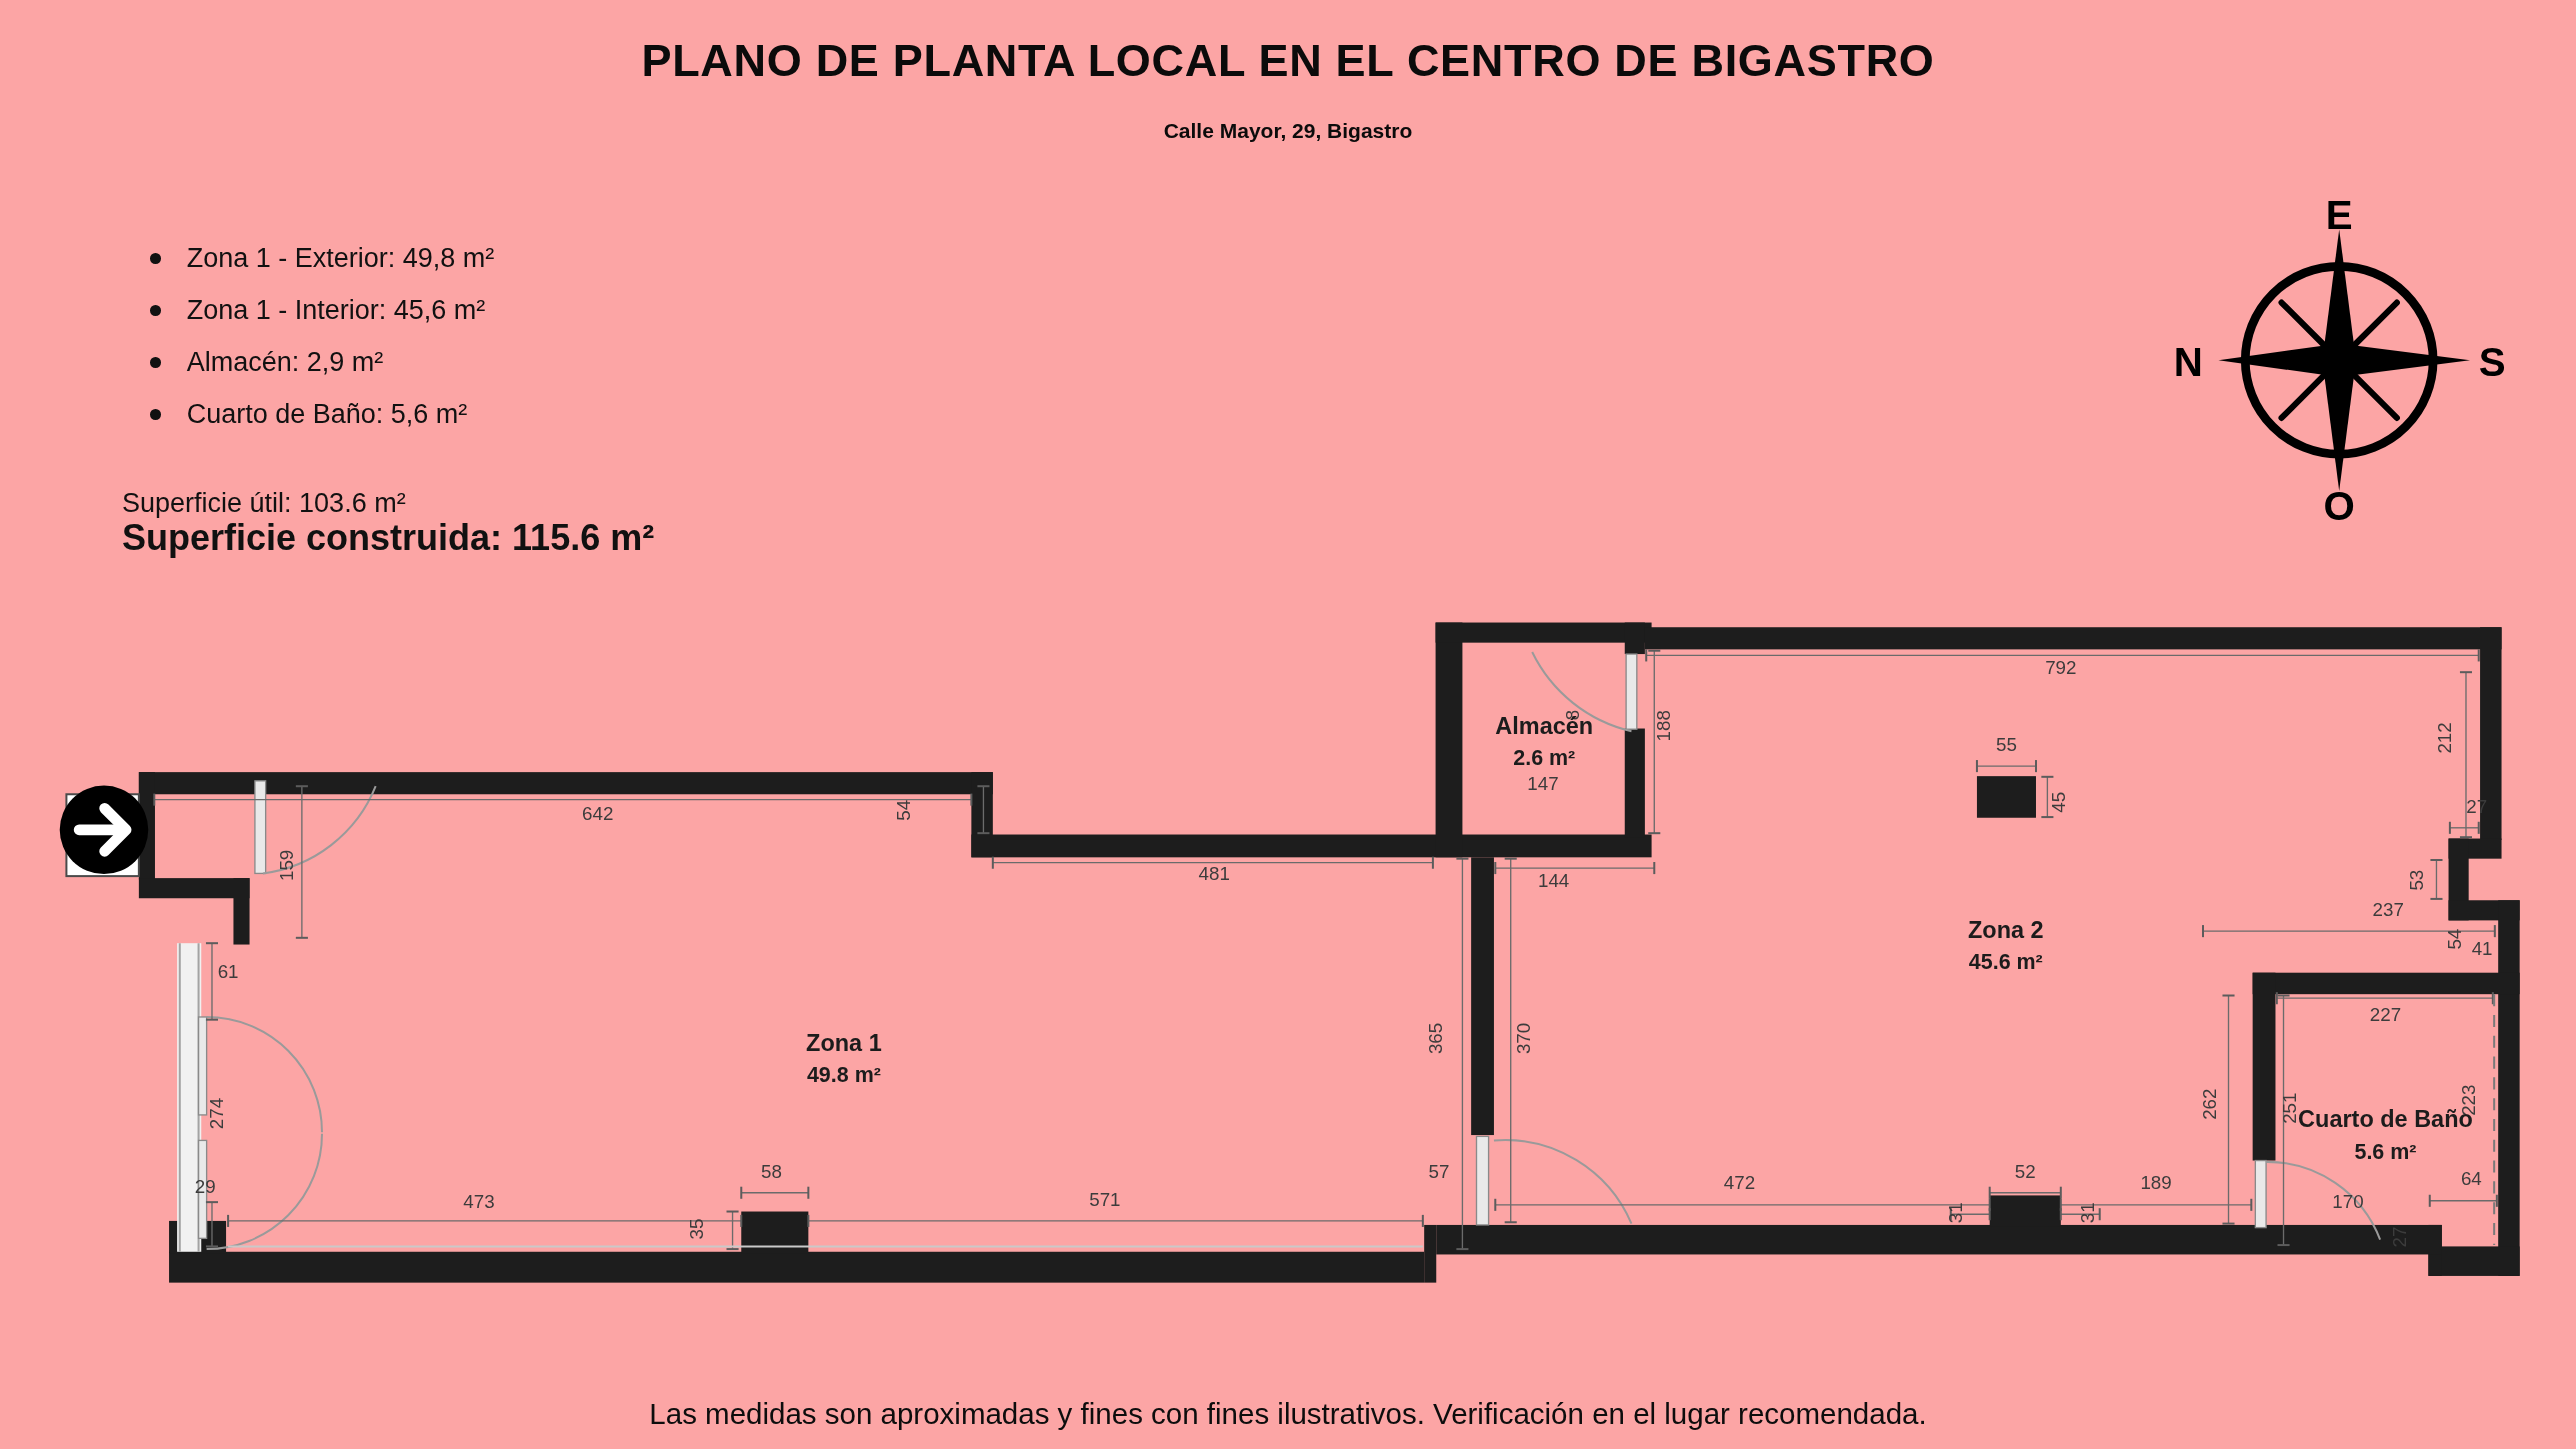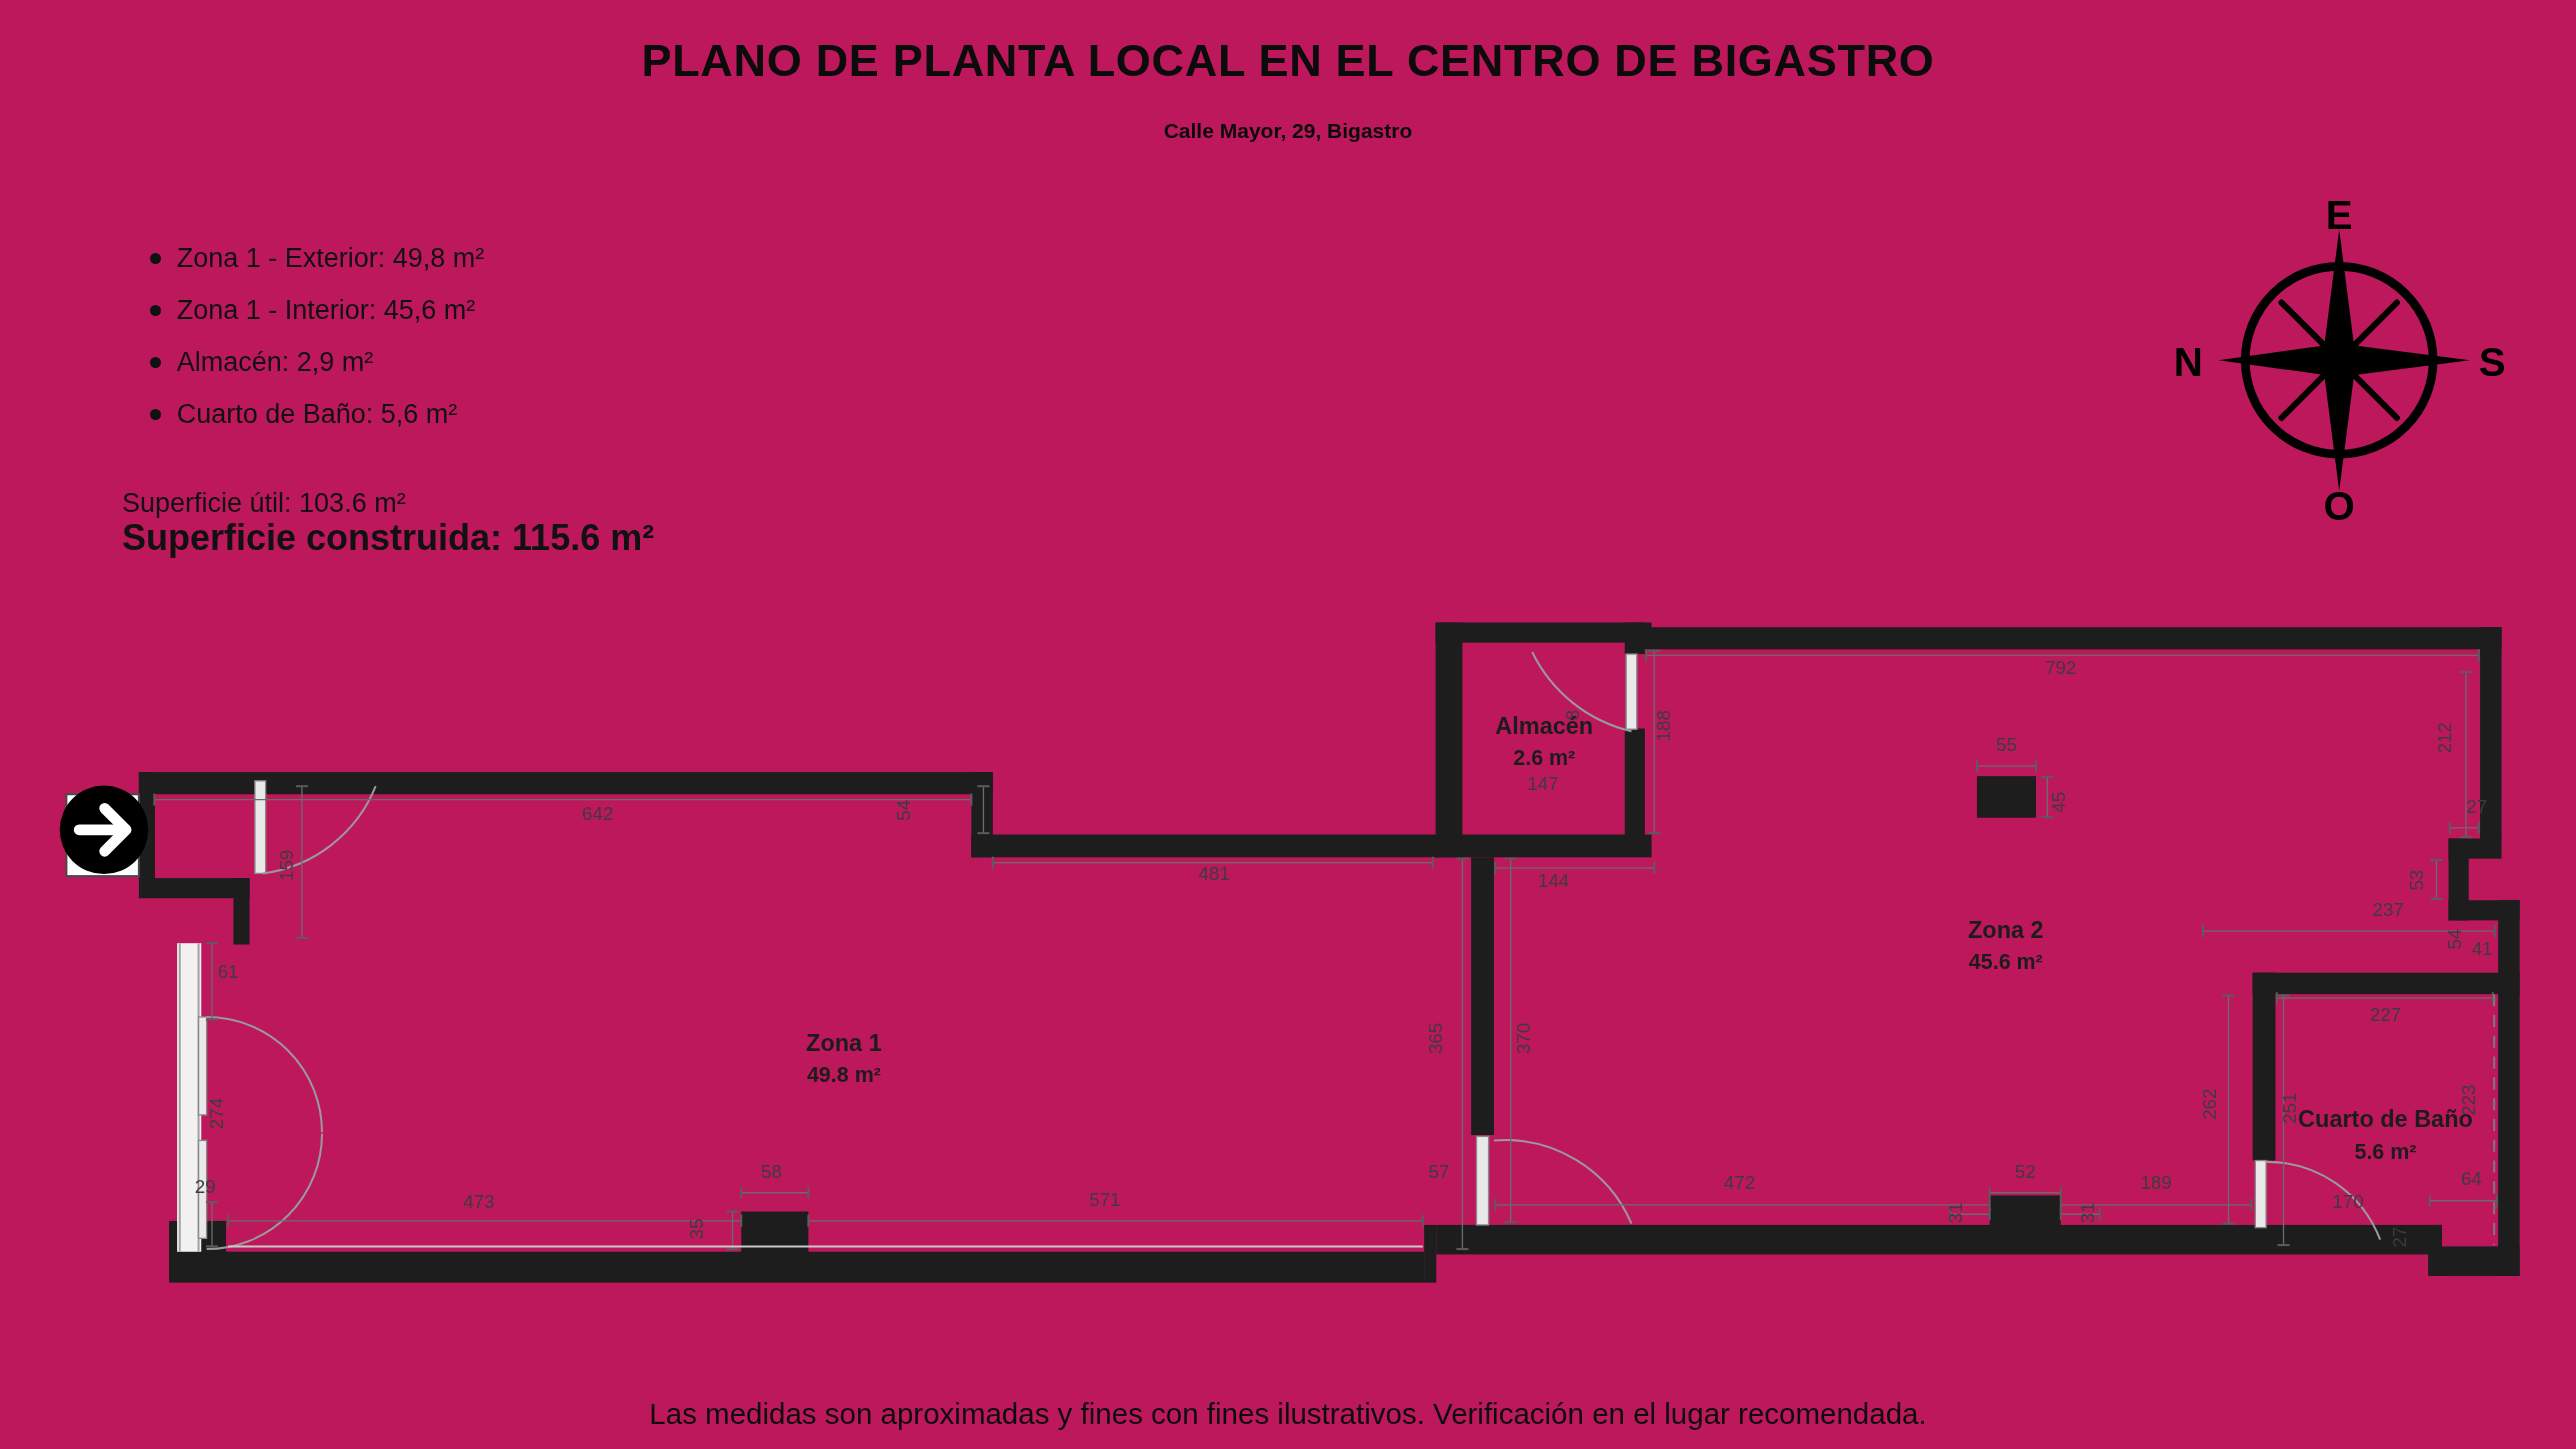--- a/index.html
+++ b/index.html
@@ -1,23 +1,23 @@
 <!DOCTYPE html>
 <html style="font-size:10.7px"><head>
 <meta charset="utf-8">
 <style>
   html,body{margin:0;padding:0;background:#fff;}
   body{font-family:"Liberation Sans",sans-serif;color:#111;}
-  .page{position:relative;width:2576px;height:1449px;background:#be185d;overflow:hidden;}
+  .page{position:relative;width:2576px;height:1449px;background:#fca5a5;overflow:hidden;}
   .title{position:absolute;top:35px;left:0;width:100%;text-align:center;
          font-size:45px;font-weight:bold;letter-spacing:0.7px;color:#0b0b0b;}
   .subtitle{position:absolute;top:119px;left:0;width:100%;text-align:center;
          font-size:21px;font-weight:bold;color:#0b0b0b;}
   .bullets{position:absolute;left:150px;top:243px;margin:0;padding:0;list-style:none;font-size:27px;}
-  .bullets li{display:flex;align-items:center;gap:16px;margin-bottom:21px;}
+  .bullets li{display:flex;align-items:center;gap:26px;margin-bottom:21px;}
   .bullets .dot{width:10.7px;height:10.7px;border-radius:50%;background:#111;flex:none;}
   .sup1{position:absolute;left:122px;top:488px;font-size:27px;}
   .sup2{position:absolute;left:122px;top:517px;font-size:36px;font-weight:bold;}
   .footnote{position:absolute;left:0;top:1397px;width:100%;text-align:center;font-size:29.5px;color:#0d0d0d;}
   svg.plansvg{position:absolute;left:0;top:0;width:2576px;height:1449px;}
   .wall{fill:#1d1d1d;}
   .recess{fill:#ffffff;stroke:#4a4a4a;stroke-width:3;}
   .glzband{fill:#f1f1f1;}
   .glz{stroke:#a3a3a3;stroke-width:3;}
   .face{stroke:#c9c9c9;stroke-width:3;}

